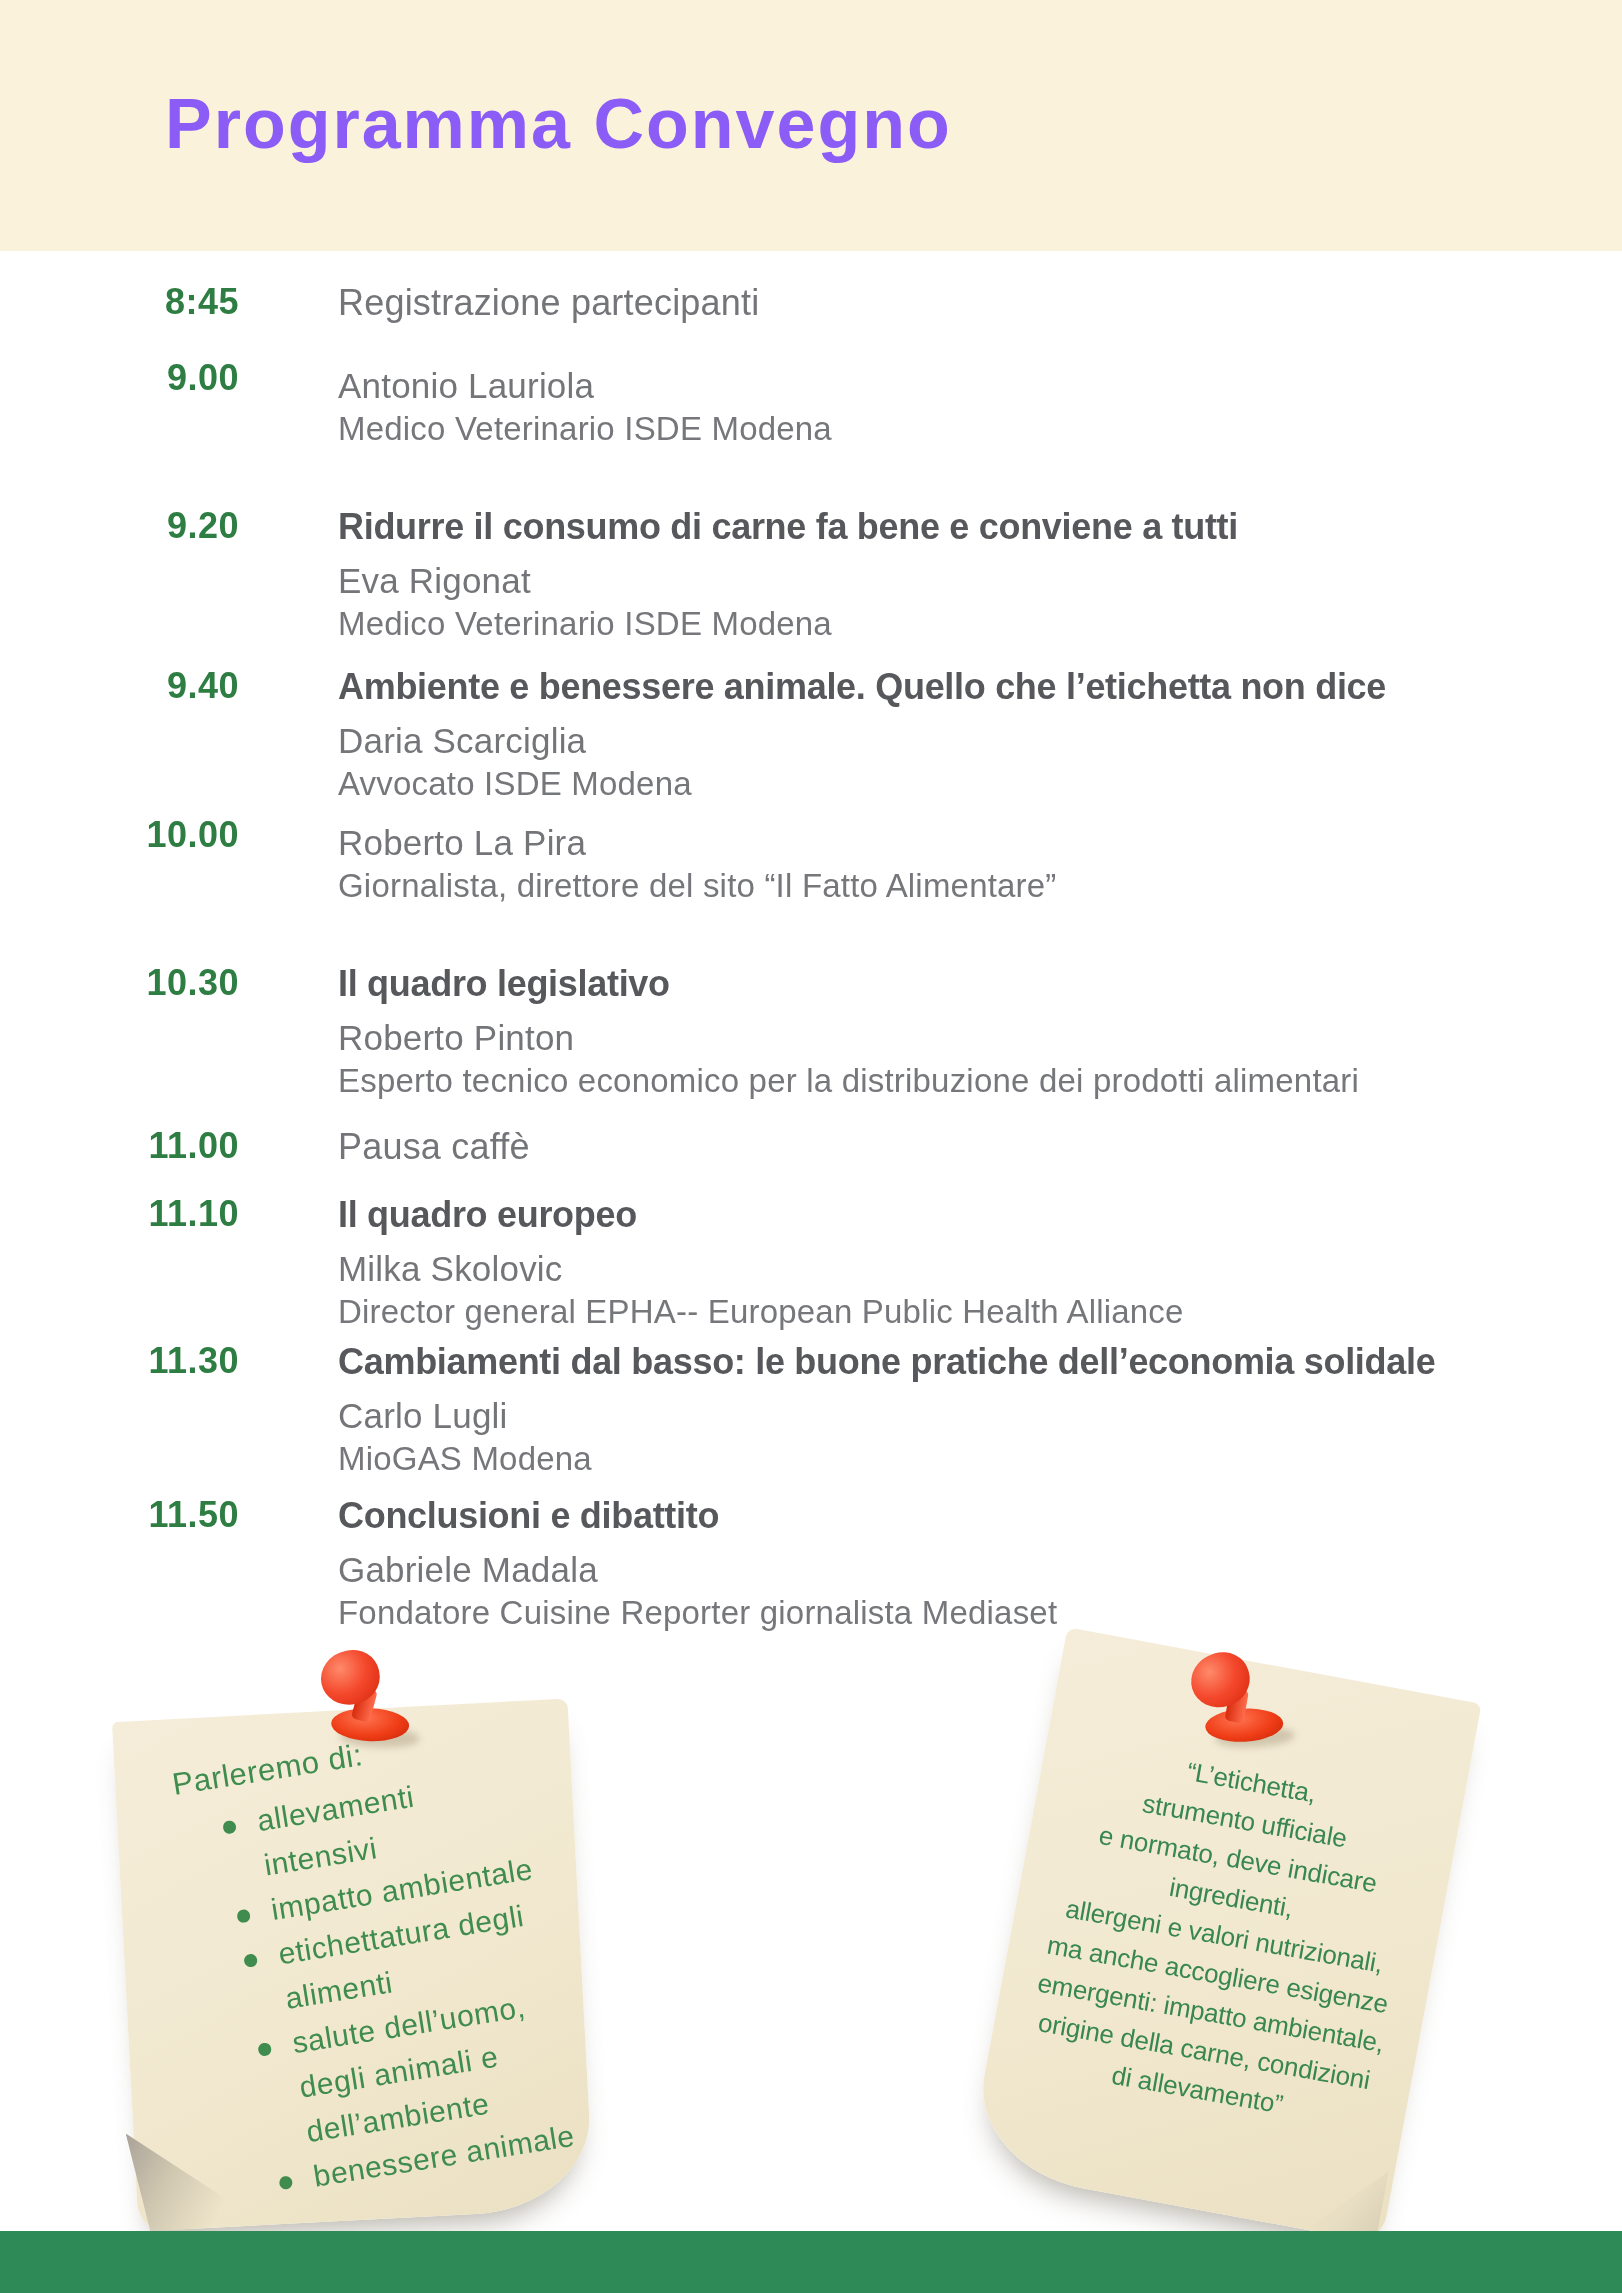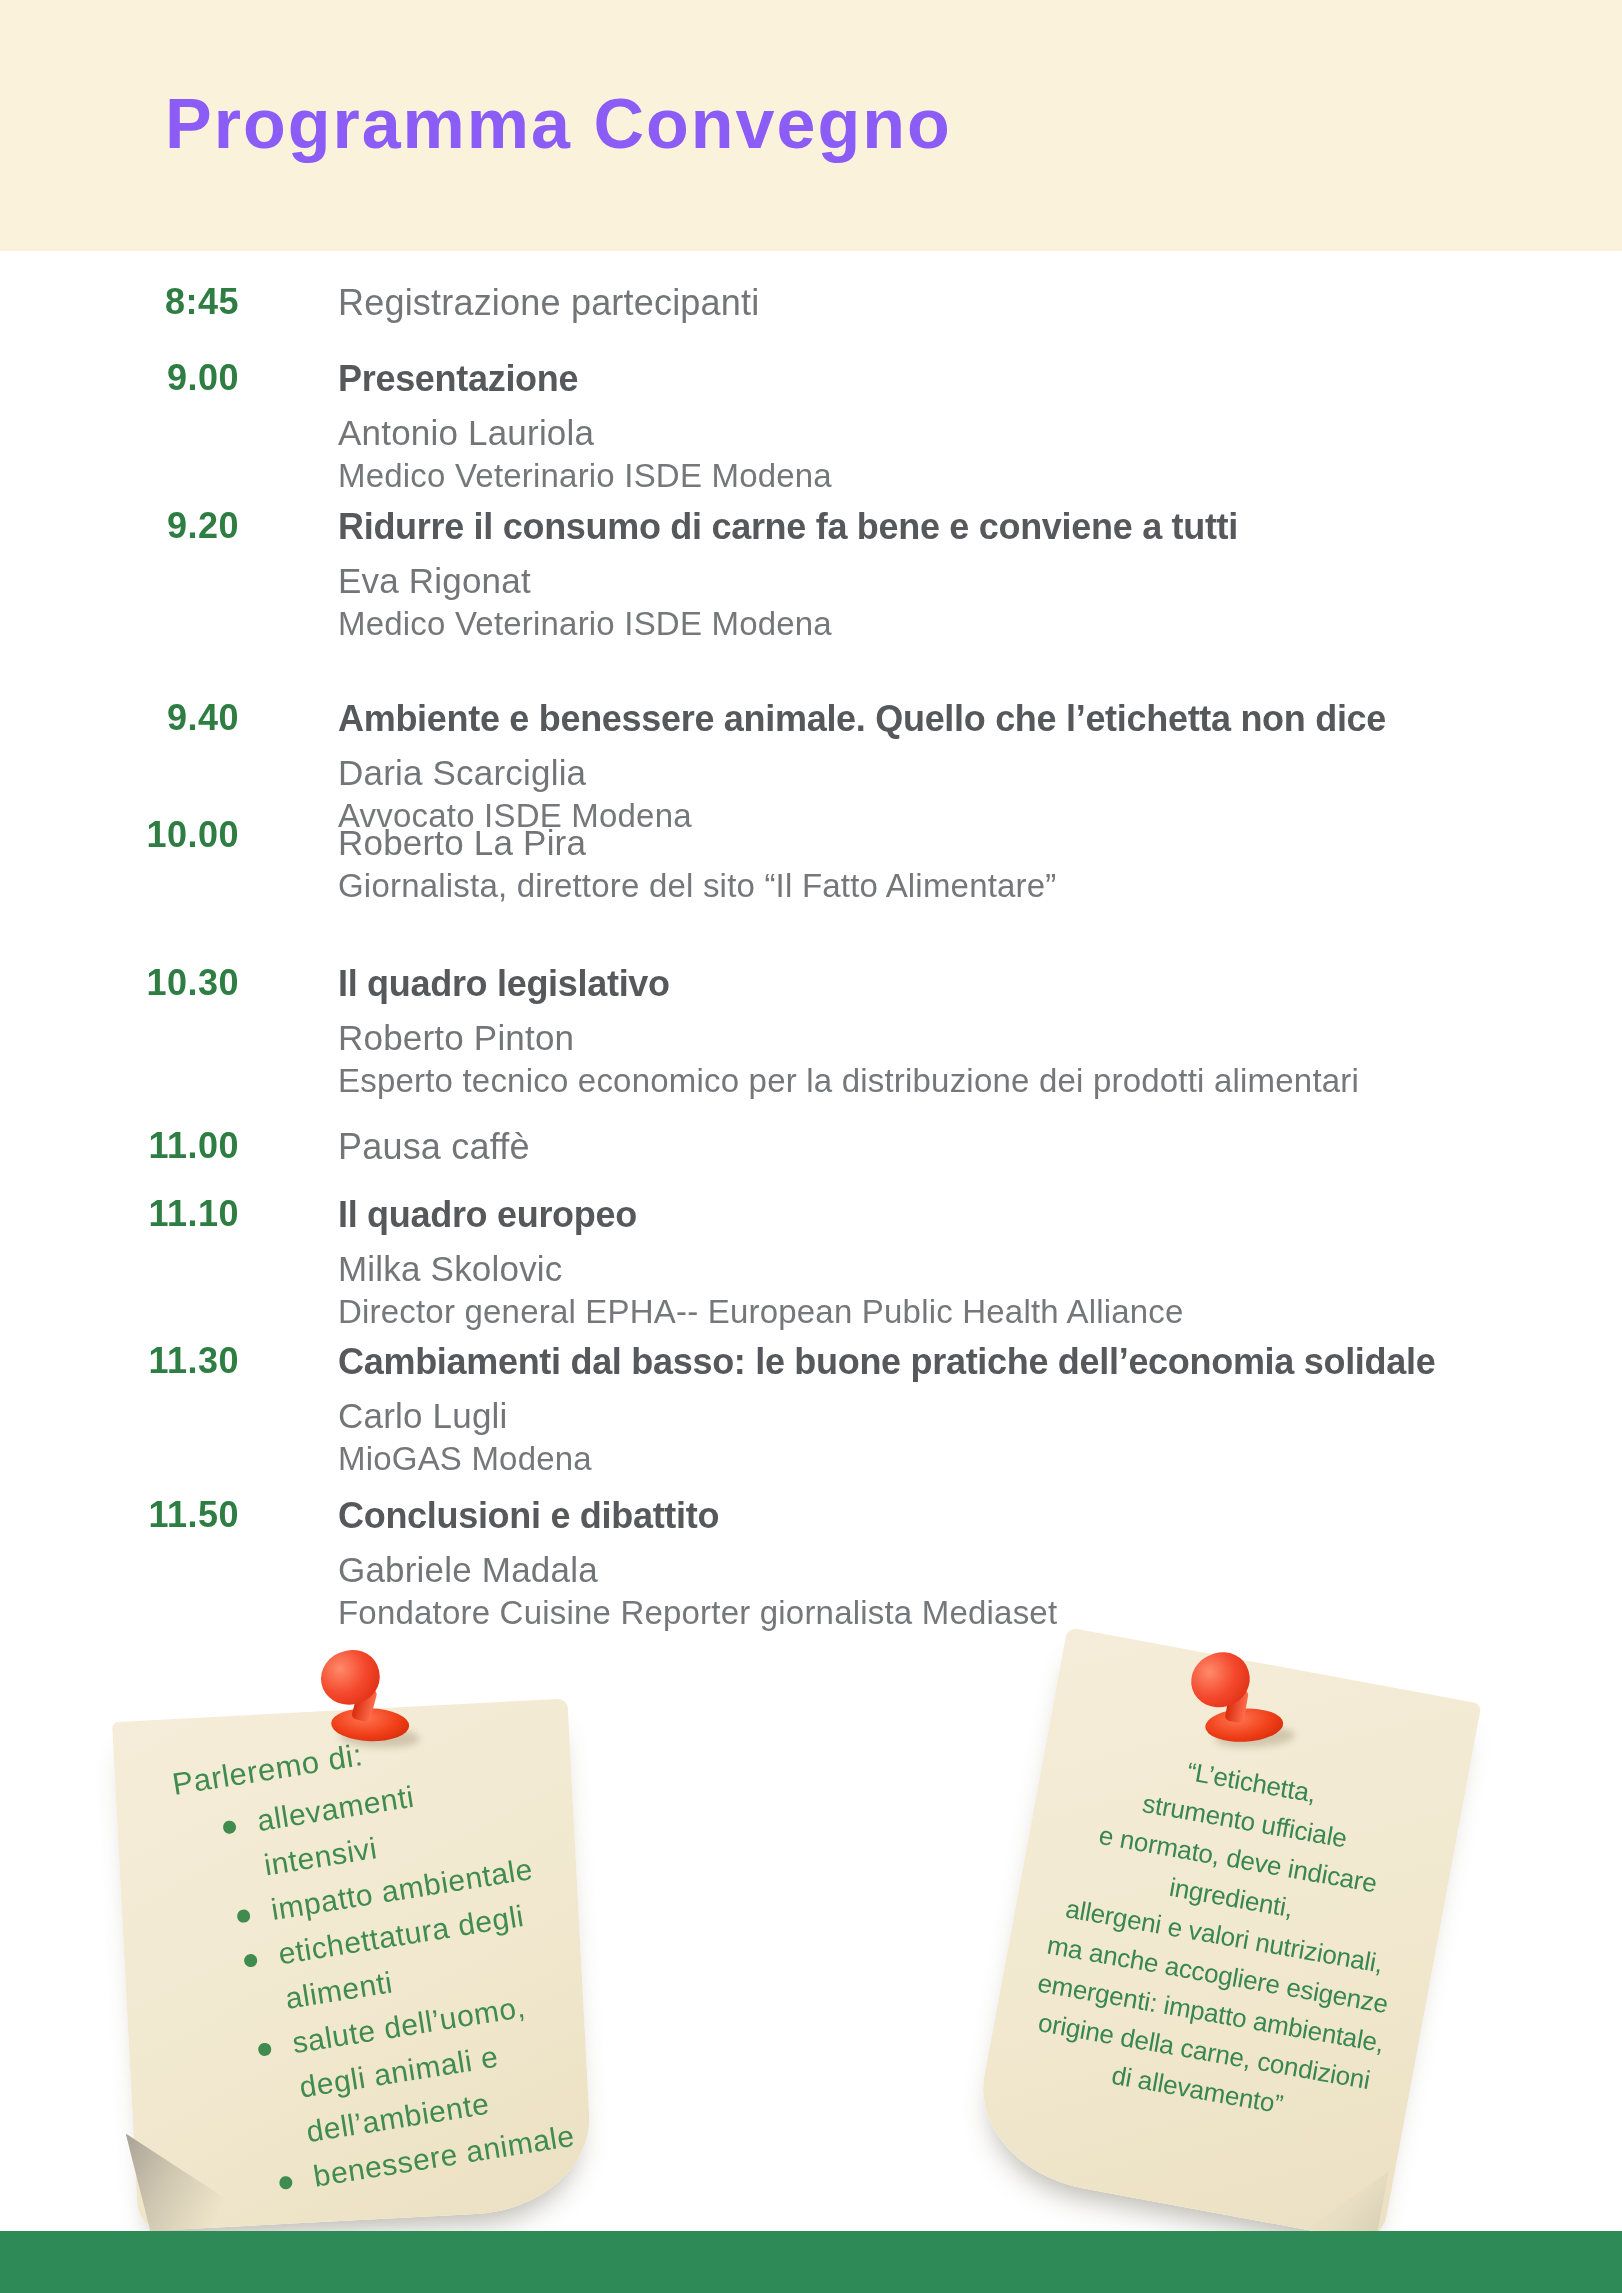--- a/index.html
+++ b/index.html
@@ -24,21 +24,21 @@
     letter-spacing:2px;
     color:#8b5cf6;
   }
 
   
   .schedule { position:absolute; left:127px; top:0; width:1392px; }
   .row { position:absolute; left:0; width:1392px; }
   .row-1  { top:279px; }
   .row-2  { top:355px; }
   .row-3  { top:503px; }
-  .row-4  { top:663px;margin-top:32px; }
+  .row-4  { top:663px; }
   .row-5  { top:812px; }
   .row-6  { top:960px; }
   .row-7  { top:1123px; }
   .row-8  { top:1191px; }
   .row-9  { top:1338px; }
   .row-10 { top:1492px; }
 
   .time {
     position:absolute; left:12px; top:2px;
     width:100px; text-align:right;
@@ -172,21 +172,20 @@
   <div class="row row-1">
     <div class="time">8:45</div>
     <div class="content">
       <div class="talk-title plain">Registrazione partecipanti</div>
     </div>
   </div>
 
   <div class="row row-2">
     <div class="time">9.00</div>
     <div class="content">
-      <div class="talk-title">Presentazione</div>
       <div class="speaker">Antonio Lauriola</div>
       <div class="role">Medico Veterinario ISDE Modena</div>
     </div>
   </div>
 
   <div class="row row-3">
     <div class="time">9.20</div>
     <div class="content">
       <div class="talk-title">Ridurre il consumo di carne fa bene e conviene a tutti</div>
       <div class="speaker">Eva Rigonat</div>

